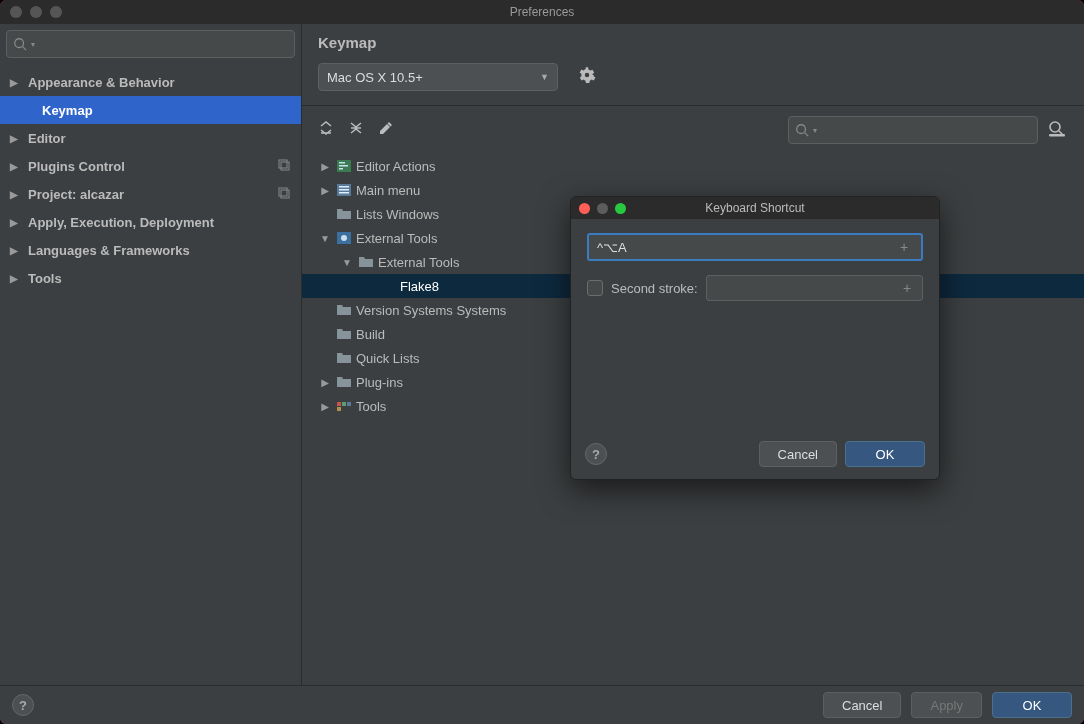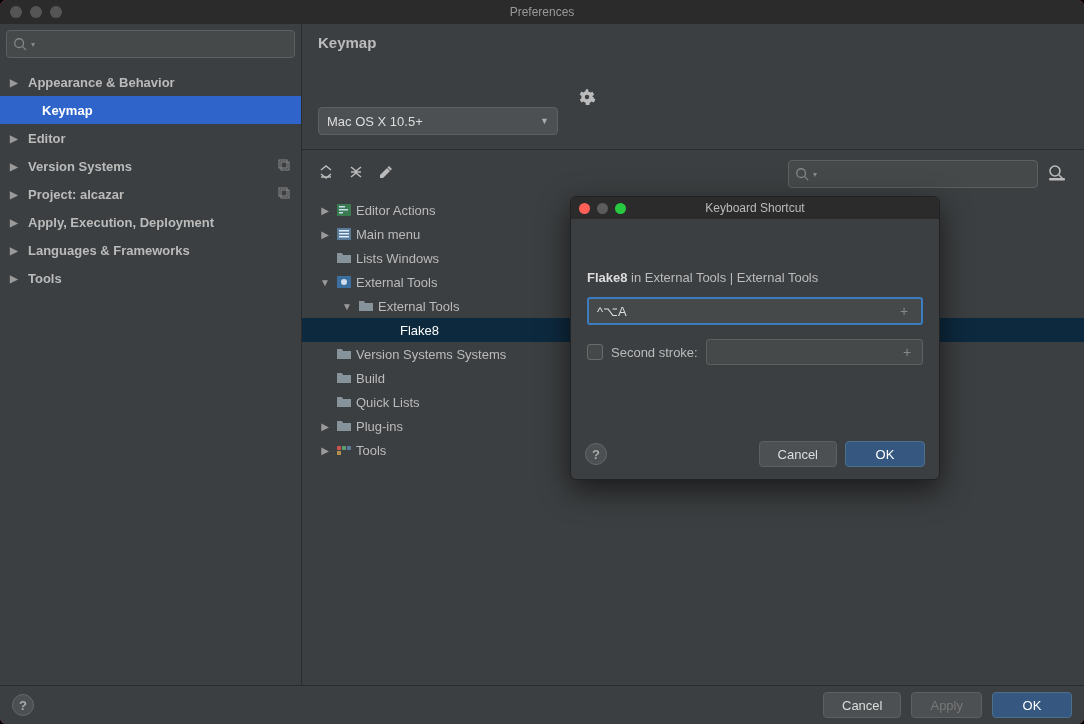--- a/index.html
+++ b/index.html
@@ -113,21 +113,20 @@
     width: 240px;
     height: 28px;
     background: #4c5052;
     border: 1px solid #5e6060;
     border-radius: 4px;
     display: flex;
     align-items: center;
     justify-content: space-between;
     padding: 0 8px;
     color: #ddd;
-    margin-top: 44px;
   }
   .gear-btn {
     width: 22px; height: 22px;
     color: #bbb;
   }
   .toolbar-row {
     display: flex;
     align-items: center;
     padding: 10px 16px;
     gap: 10px;
@@ -195,21 +194,20 @@
   .dialog {
     position: absolute;
     left: 570px; top: 196px;
     width: 370px; height: 284px;
     background: #3c3f41;
     border: 1px solid #222;
     border-radius: 6px;
     box-shadow: 0 10px 30px rgba(0,0,0,0.6);
     display:flex;flex-direction:column;
     overflow:hidden;
-    gap:37px;
   }
   .dlg-titlebar {
     height: 22px;
     background: #2b2b2b;
     display:flex;align-items:center;
     position:relative;
   }
   .dlg-tl { display:flex;gap:7px;padding-left:8px; }
   .dlg-dot { width:11px;height:11px;border-radius:50%; }
   .dlg-title { position:absolute;left:0;right:0;text-align:center;color:#bbb;font-size:12px; }
@@ -264,21 +262,21 @@
           <div class="tree-item sel">
             <span class="tree-arrow"></span>
             <span class="tree-label" style="margin-left: 18px;">Keymap</span>
           </div>
           <div class="tree-item">
             <span class="tree-arrow">▶</span>
             <span class="tree-label">Editor</span>
           </div>
           <div class="tree-item">
             <span class="tree-arrow">▶</span>
-            <span class="tree-label">Version Systems</span>
+            <span class="tree-label">Plugins Control</span>
             <span class="copy-icon">
               <svg viewBox="0 0 14 14" width="14" height="14">
                 <rect x="2" y="2" width="8" height="8" fill="none" stroke="#888"></rect>
                 <rect x="4" y="4" width="8" height="8" fill="none" stroke="#888"></rect>
               </svg>
             </span>
           </div>
           <div class="tree-item">
             <span class="tree-arrow">▶</span>
             <span class="tree-label">Project: alcazar</span>
@@ -472,23 +470,20 @@
   <div class="dialog">
     <div class="dlg-titlebar">
       <div class="dlg-tl">
         <div class="dlg-dot" style="background:#ff5f57"></div>
         <div class="dlg-dot" style="background:#5c5c5c"></div>
         <div class="dlg-dot" style="background:#28c840"></div>
       </div>
       <div class="dlg-title">Keyboard Shortcut</div>
     </div>
     <div class="dlg-body">
-      <div style="margin-bottom:12px;color:#bbb;">
-        <span style="color:#ddd;font-weight:bold">Flake8</span><span> in External Tools | External Tools</span>
-      </div>
       <div class="dlg-shortcut-input">
         <span>^⌥A</span>
         <span class="plus-badge">+</span>
       </div>
       <div class="dlg-row2">
         <div class="checkbox"></div>
         <span style="color:#bbb">Second stroke:</span>
         <div class="stroke-input">
           <span class="plus-badge">+</span>
         </div>

